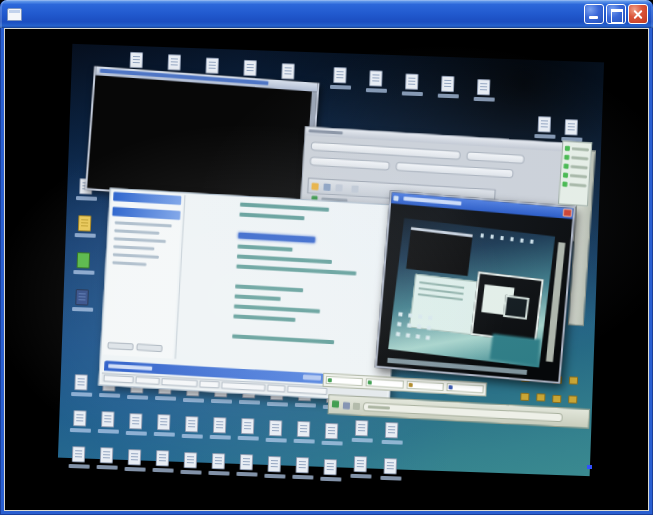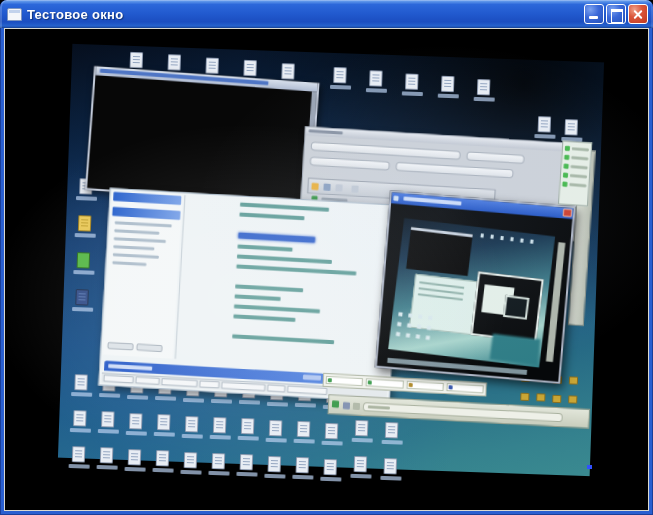--- a/index.html
+++ b/index.html
@@ -164,21 +164,20 @@
     border:1px solid #aab2a0;border-radius:4px;}
   .task-groove::after{content:'';position:absolute;left:4px;top:2px;width:22px;height:3px;background:#aab4a0;border-radius:1px;}
 </style>
 </head>
 <body>
 
 <div class="xp-window">
 
   <div class="titlebar">
     <span class="win-icon"></span>
-    <span class="title-text">Тестовое окно</span>
     <span class="controls">
       <button class="ctl minb"></button>
       <button class="ctl maxb"></button>
       <button class="ctl closeb"></button>
     </span>
   </div>
 
   <div class="client">
 
     <div class="screen">

